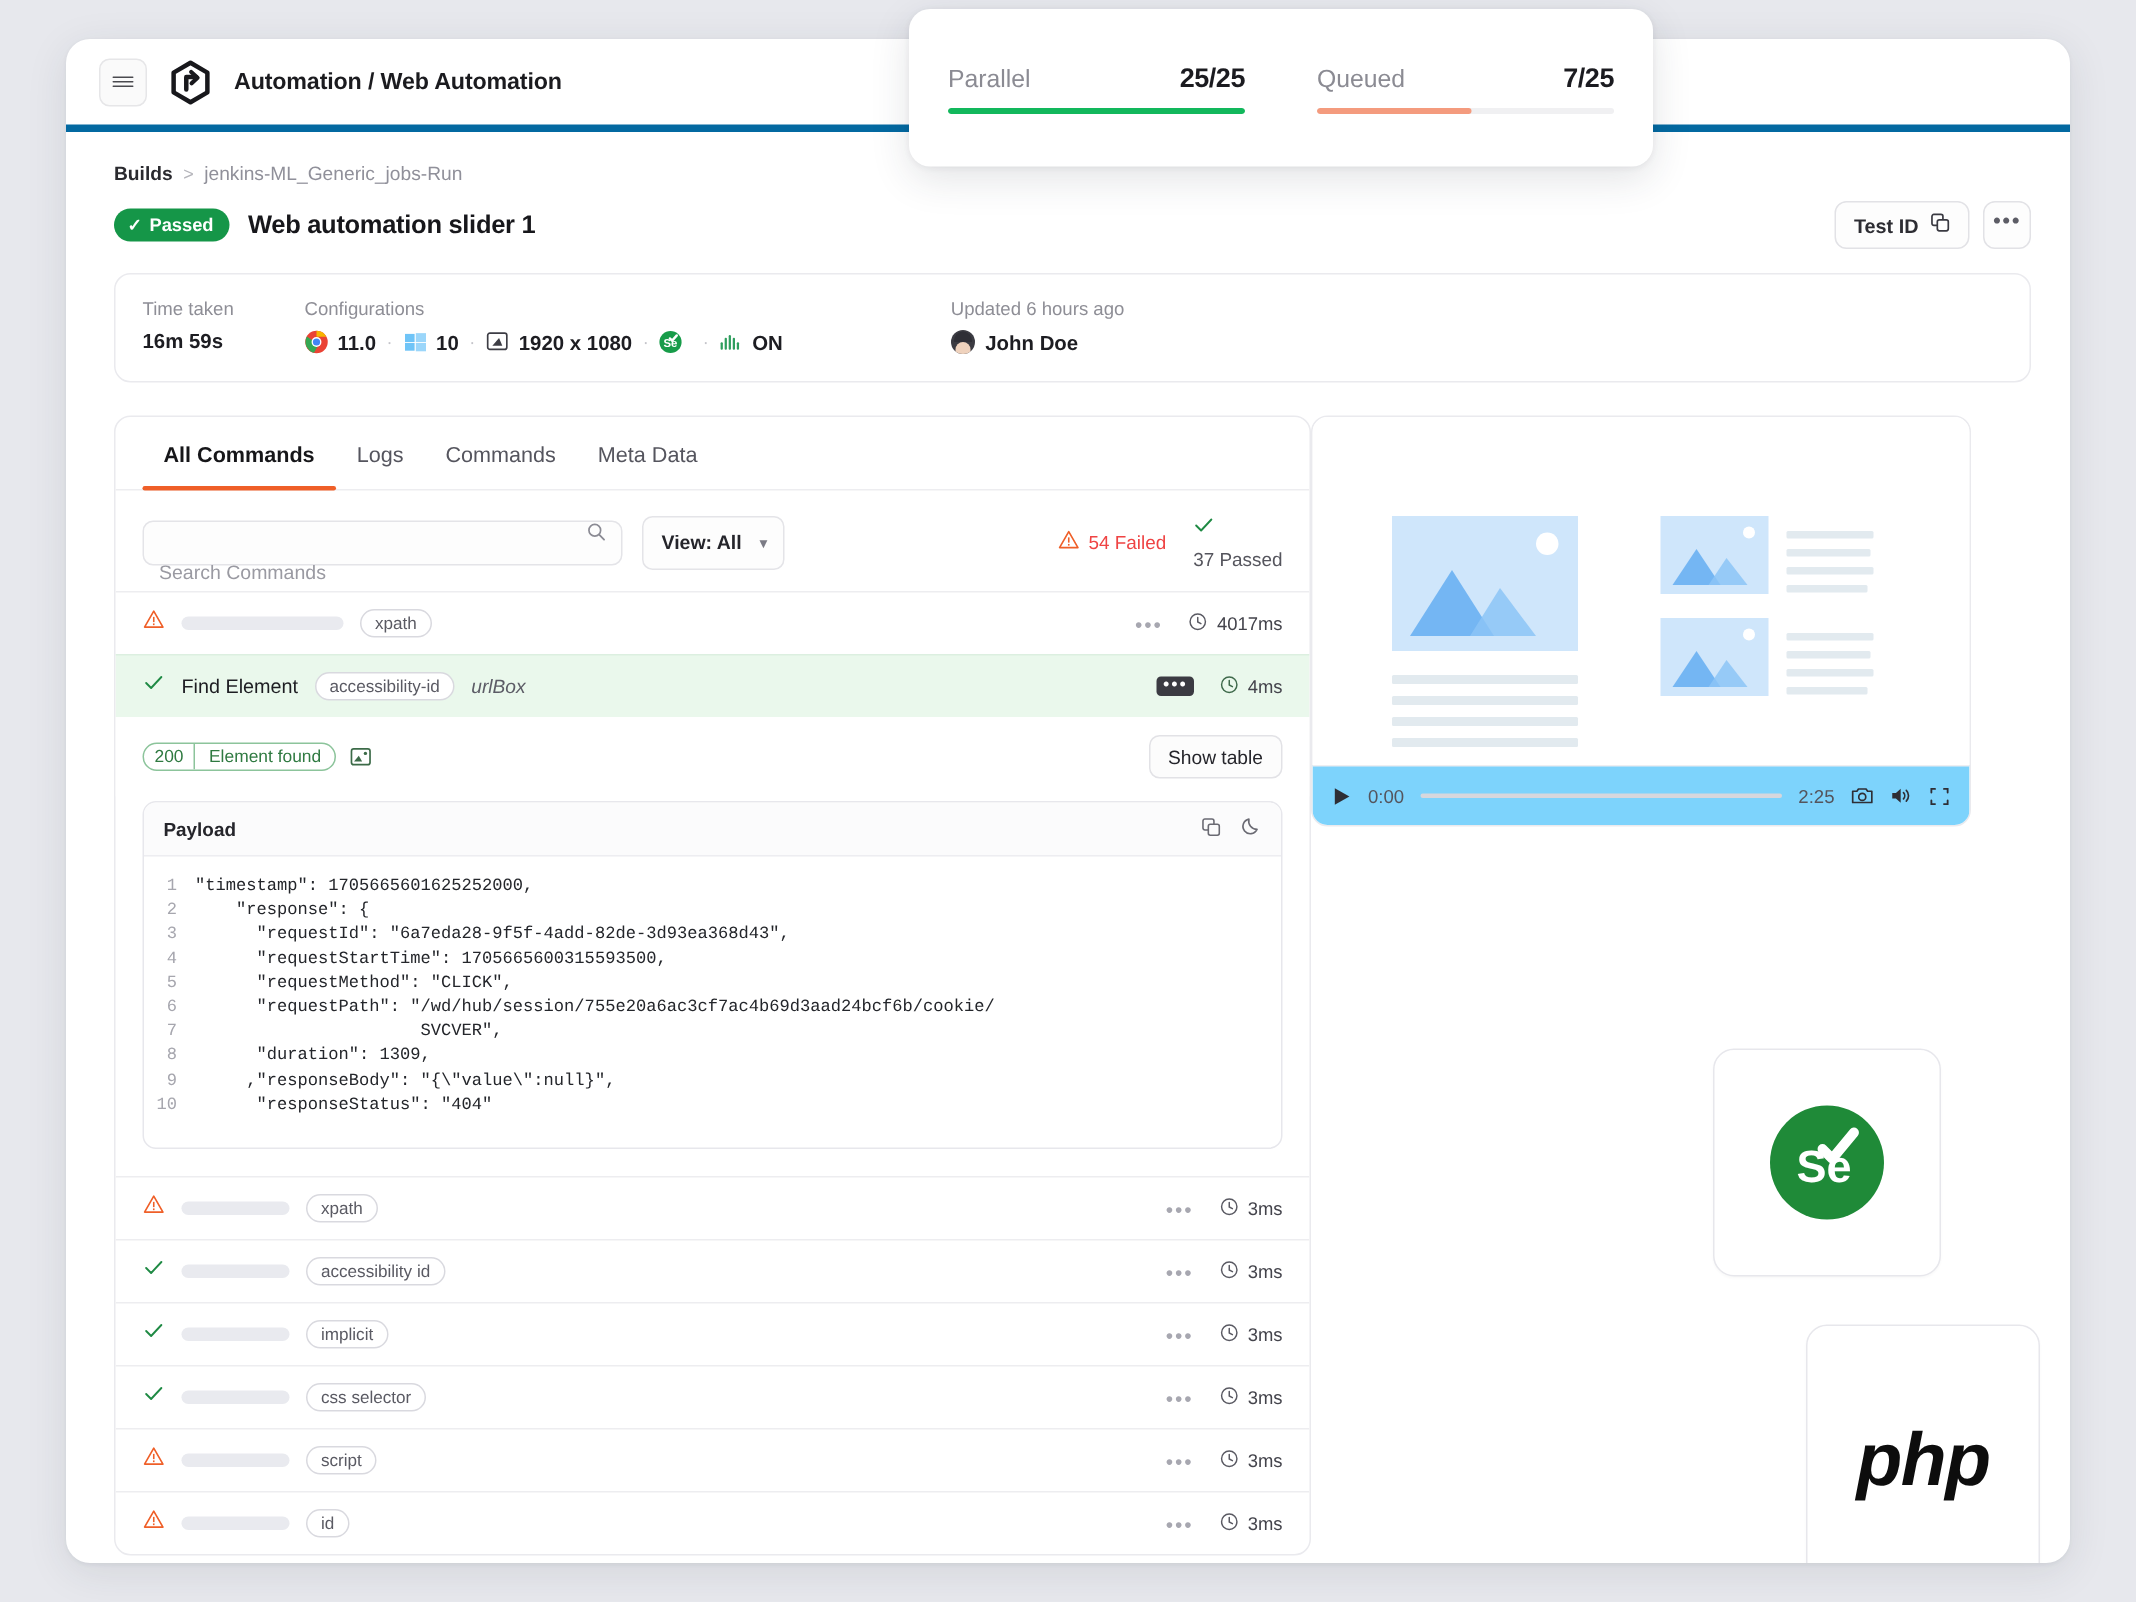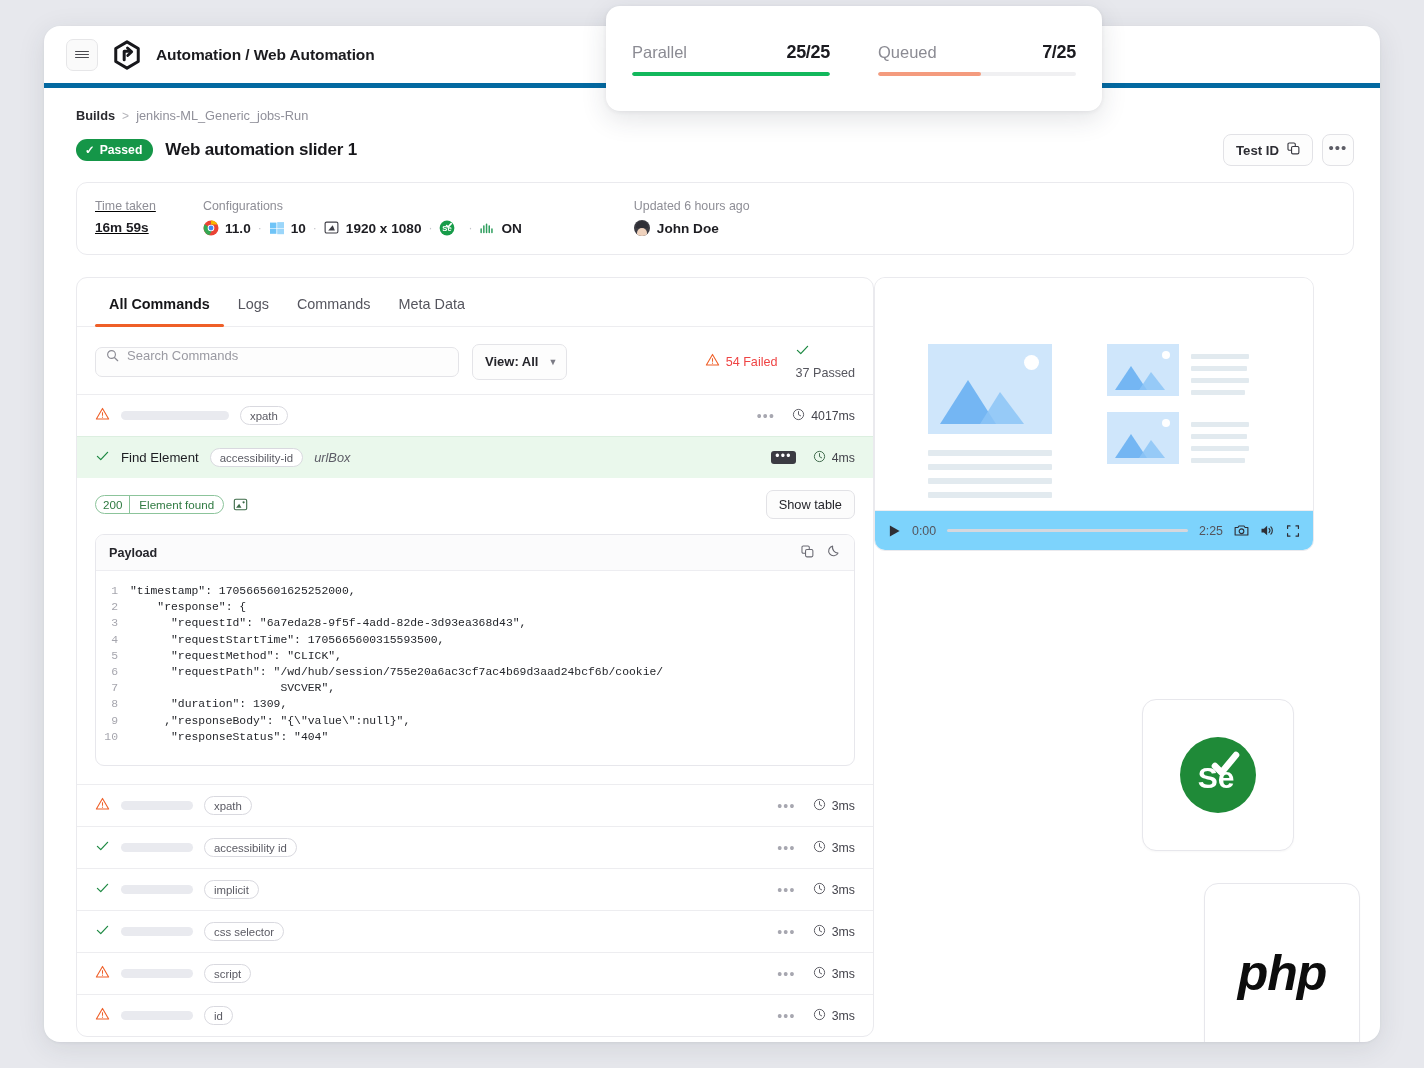--- a/index.html
+++ b/index.html
@@ -79,21 +79,21 @@
   #meta-card {
     margin-top: 16px;
     border:1px solid #eaeaee; border-radius: 11px;
     background:#fff;
     padding: 16px 20px 18px 18px;
     display:flex; gap: 0px;
   }
   .meta-col { display:flex; flex-direction:column; gap:7px;}
   .meta-label { font-size:12.4px; color:#8e8e96; }
   .meta-value { font-size:13.6px; font-weight:700; color:#1d1d22; display:flex; align-items:center; }
-  #col-time { width: 108px; text-decoration: underline; }
+  #col-time { width: 108px; }
   #col-config { flex: 0 0 auto; }
   #col-updated { margin-left: 112px; }
 
   .cfg-row { display:flex; align-items:center; gap:7px; font-size:13.6px; font-weight:700; color:#1d1d22;}
   .cfg-item { display:flex; align-items:center; gap:6px; }
   .cfg-dot { color:#c4c4ca; font-weight:400; font-size:12px; }
   .cfg-ico { width:16px; height:16px; display:inline-block; flex:none;}
 
   .user-row { display:flex; align-items:center; gap:7px; font-size:13.6px; font-weight:700; color:#1d1d22;}
   .avatar { width:16px;height:16px;border-radius:50%;background:#3b3b42; display:block; position:relative; overflow:hidden;}
@@ -115,23 +115,23 @@
     position:relative; font-weight:400;
   }
   .tab.active { color:#161619; font-weight:700; }
   .tab.active::after {
     content:""; position:absolute; left:0; right:0; bottom:-1px; height:3px;
     background:#ef5f28; border-radius:2px;
   }
 
   #filter-row { display:flex; align-items:center; padding: 16px 18px 14px; gap: 13px;}
   #search-box {
-    width: 364px; height: 30px;
+    width: 320px; height: 30px;
     border:1px solid #e4e4e8; border-radius:7px; background:#fdfdfd;
-    display:flex; align-items:flex-start; gap:8px; padding: 0 10px;
+    display:flex; align-items:flex-end; gap:8px; padding: 0 10px; flex-direction: column;
   }
   #search-input { border:none; outline:none; background:transparent; font-size:13px; color:#222; width:100%; font-family:inherit;}
   #search-input::placeholder { color:#9a9aa2; }
   #view-select {
     height: 36px; border:1px solid #e4e4e8; border-radius:7px; background:#fdfdfd;
     display:flex; align-items:center; gap:10px; padding: 0 9px 0 12px;
     font-size:13px; font-weight:700; color:#25252b; cursor:pointer;
   }
   #view-select .caret { color:#7b7b85; font-size:9px; }
   #counts { margin-left:auto; display:flex; align-items:center; gap:18px; font-size:12.6px;}

